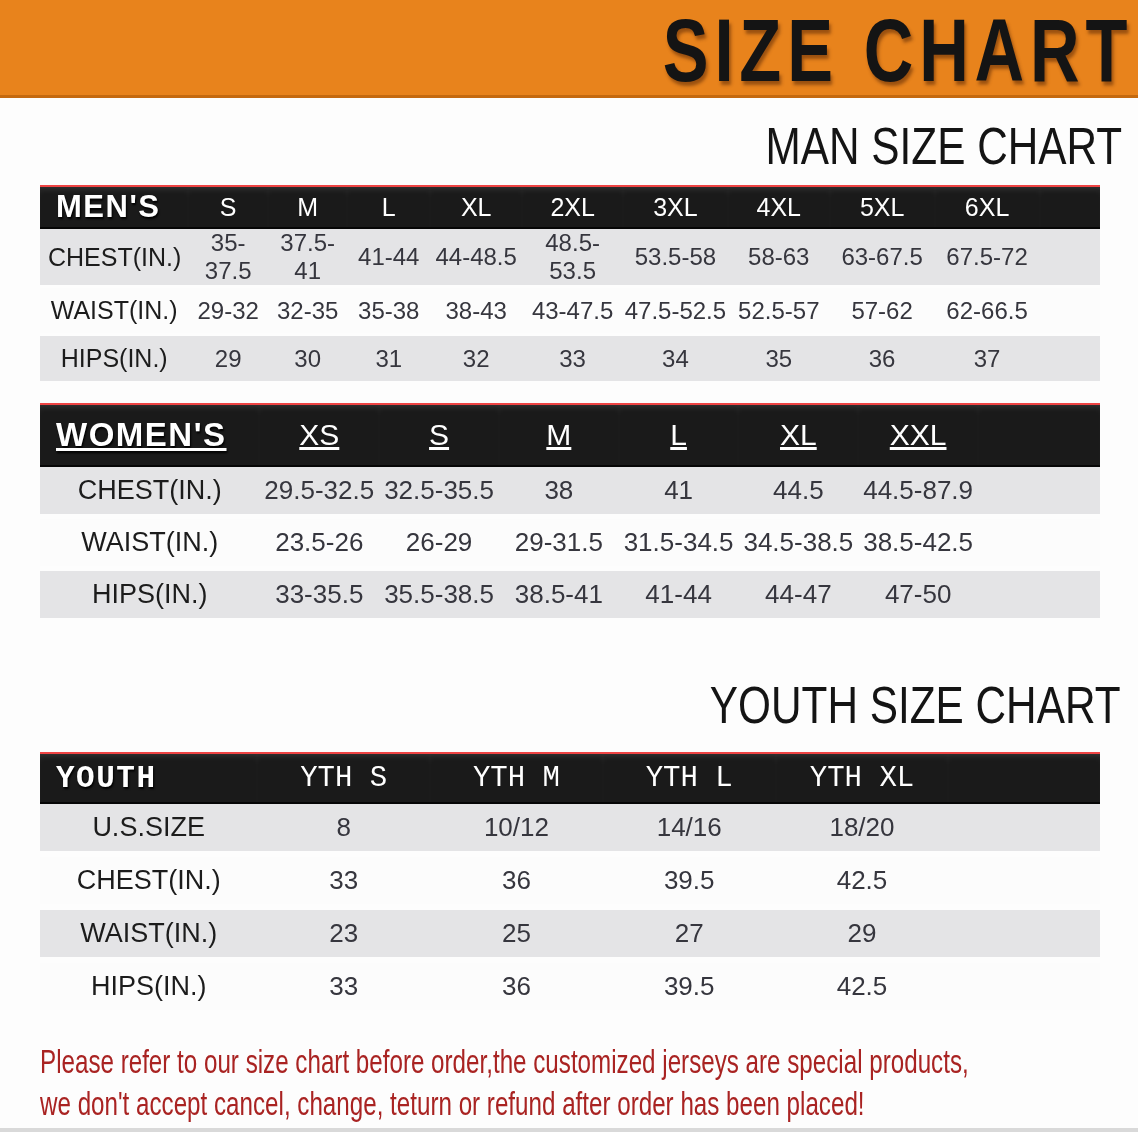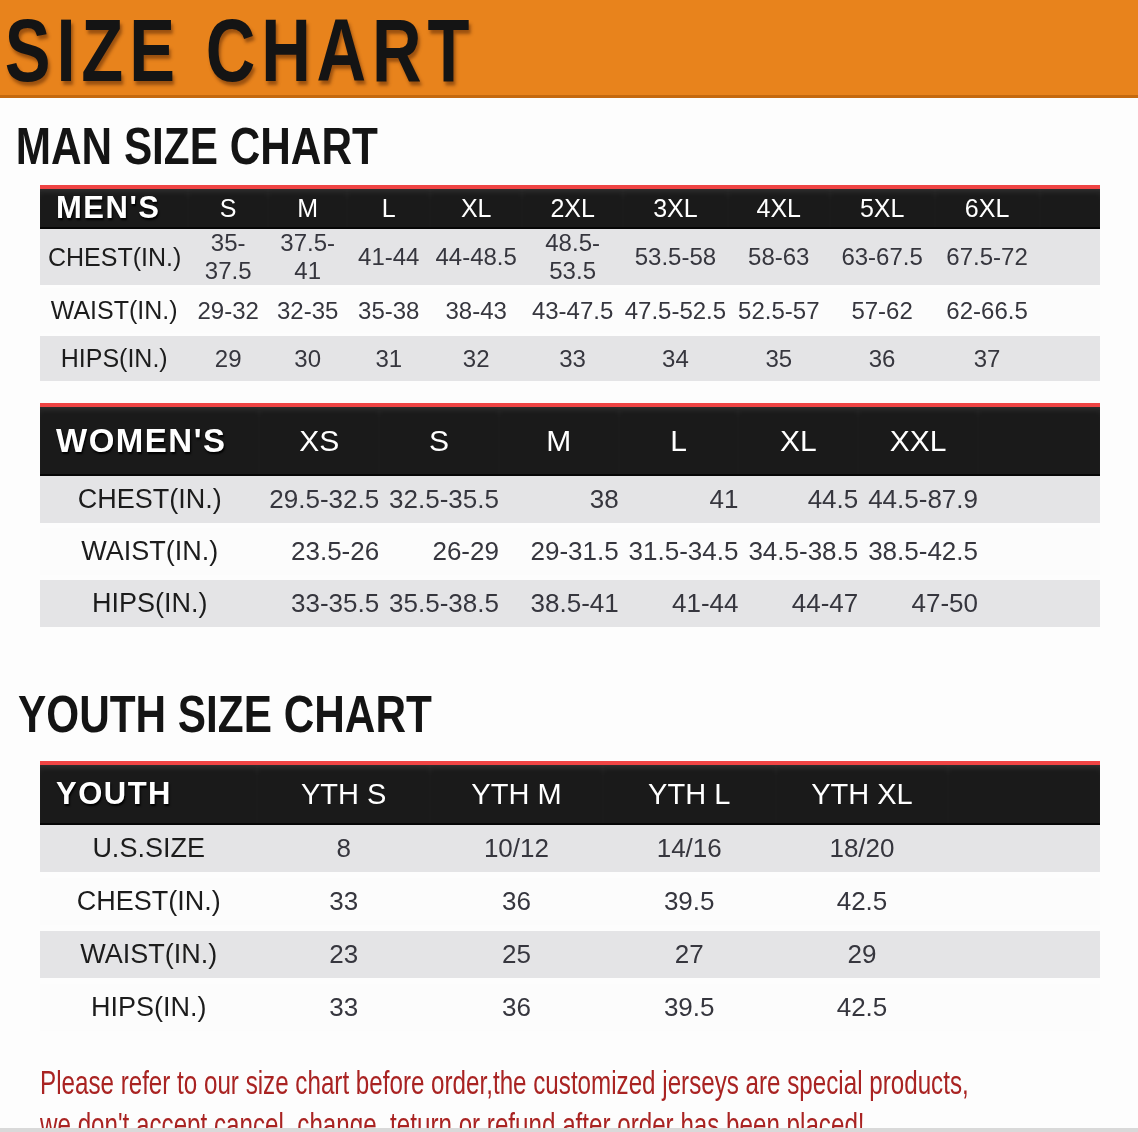--- a/index.html
+++ b/index.html
@@ -20,40 +20,40 @@
     font-family: "Liberation Sans", sans-serif;
     overflow: hidden;
     position: relative;
   }
 
   
   .banner {
     height: 98px;
     background: var(--banner-bg);
     border-bottom: 3px solid var(--banner-edge);
-    text-align: left;
+    text-align: right;
     line-height: 98px;
     overflow: visible;
   }
   .banner-text {
     display: inline-block;
     vertical-align: middle;
     transform: scale(0.98, 1.28);
     font-size: 70px;
     font-weight: bold;
     letter-spacing: 6px;
     color: #141414;
     text-shadow: 2px 3px 3px rgba(60,20,0,0.45);
     line-height: 1;
   }
 
   
   .section-heading {
-    text-align: left;
-    font-weight: bold;
+    text-align: right;
+    font-weight: normal;
     color: var(--ink);
     font-size: 46px;
     line-height: 52px;
   }
   .section-heading .h-inner {
     display: inline-block;
     transform: scale(0.92, 1.12);
     white-space: nowrap;
   }
   .sec-0 .section-heading { margin-top: 22px; }
@@ -70,37 +70,37 @@
   }
   .sec-0 .size-table { margin-top: 13px; }
   .sec-1 .size-table { margin-top: 19px; }
   .sec-2 .size-table { margin-top: 21px; }
 
   .size-table thead th {
     background: var(--header-bar);
     color: #FFFFFF;
     font-weight: normal;
     text-align: center;
-    border-top: 4px solid #ef4444;
+    border-top: 2px solid #ef4444;
     border-bottom: 2px solid #060606;
     padding: 0;
     box-shadow: inset 0 6px 8px -6px rgba(255,255,255,0.18);
   }
   .size-table thead th.tbl-label {
     text-align: left;
     padding-left: 16px;
     font-weight: bold;
     letter-spacing: 1.5px;
     text-shadow: 1px 2px 2px #000;
   }
   .t-0 thead th { height: 44px; font-size: 25px; }
   .t-0 thead th.tbl-label { font-size: 31px; }
-  .t-1 thead th { height: 73px; font-size: 30px; }
+  .t-1 thead th { height: 64px; font-size: 30px; text-decoration: underline; }
   .t-1 thead th.tbl-label { font-size: 33px; }
-  .t-2 thead th { height: 64px; font-size: 29px; }
+  .t-2 thead th { height: 52px; font-size: 29px; font-family: Liberation Mono, monospace; }
   .t-2 thead th.tbl-label { font-size: 31px; }
 
   .size-table tbody th.row-label {
     font-weight: normal;
     color: #1C1C1C;
     text-align: center;
     padding: 8px;
   }
   .size-table tbody td {
     text-align: center;
@@ -111,21 +111,21 @@
   .t-0 tbody td { font-size: 24px; }
   .t-1 tbody th.row-label { font-size: 27px; }
   .t-1 tbody td { font-size: 26px; }
   .t-2 tbody th.row-label { font-size: 27px; }
   .t-2 tbody td { font-size: 26px; }
 
   .size-table tbody tr.stripe-gray > * { background: var(--stripe); }
   .size-table tbody tr.stripe-white > * { background: var(--stripe-white); }
 
   .t-0 tbody tr > * { height: 34px; border-bottom: 3px solid #FDFDFD; }
-  .t-1 tbody tr > * { height: 38px; border-bottom: 5px solid #FDFDFD; text-align: right; }
+  .t-1 tbody tr > * { height: 38px; border-bottom: 5px solid #FDFDFD; }
   .t-2 tbody tr > * { height: 38px; border-bottom: 6px solid #FDFDFD; }
 
   
   .footer {
     margin: 26px 0 0 40px;
     color: var(--notice-red);
   }
   .footer .fline {
     display: block;
     height: 42px;

